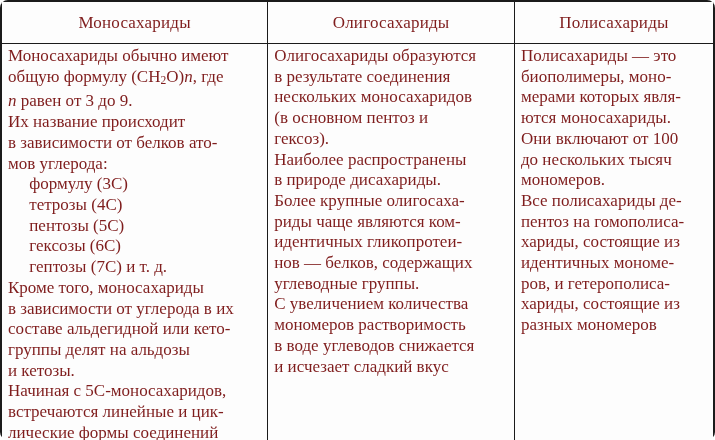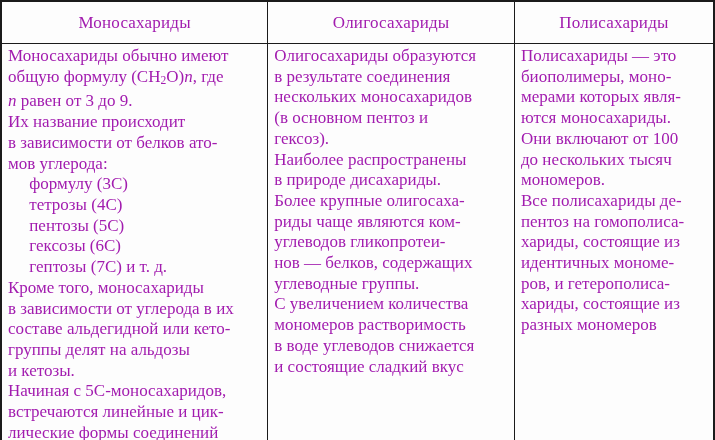--- a/index.html
+++ b/index.html
@@ -6,22 +6,23 @@
     margin: 0;
     padding: 0;
     background: #ffffff;
   }
   .page {
     width: 715px;
     height: 440px;
     box-sizing: border-box;
     background: #fdfdfd;
     font-family: "Liberation Serif", "DejaVu Serif", serif;
-    color: #a21caf;
+    color: #7f1d1d;
     overflow: hidden;
+    border-radius: 8px;
   }
   table.saccharides {
     width: 715px;
     height: 440px;
     box-sizing: border-box;
     border-collapse: collapse;
     table-layout: fixed;
   }
   table.saccharides, table.saccharides th, table.saccharides td {
     border: 1px solid #1b1b1b;
@@ -101,27 +102,27 @@
         <td class="body-cell">
             <div class="line"><span>Олигосахариды образуются</span></div>
             <div class="line"><span>в результате соединения</span></div>
             <div class="line"><span>нескольких моносахаридов</span></div>
             <div class="line"><span>(в основном пентоз и</span></div>
             <div class="line"><span>гексоз).</span></div>
             <div class="line"><span>Наиболее распространены</span></div>
             <div class="line"><span>в природе дисахариды.</span></div>
             <div class="line"><span>Более крупные олигосаха-</span></div>
             <div class="line"><span>риды чаще являются ком-</span></div>
-            <div class="line"><span>углеводов гликопротеи-</span></div>
+            <div class="line"><span>идентичных гликопротеи-</span></div>
             <div class="line"><span>нов — белков, содержащих</span></div>
             <div class="line"><span>углеводные группы.</span></div>
             <div class="line"><span>С увеличением количества</span></div>
             <div class="line"><span>мономеров растворимость</span></div>
             <div class="line"><span>в воде углеводов снижается</span></div>
-            <div class="line"><span>и состоящие сладкий вкус</span></div>
+            <div class="line"><span>и исчезает сладкий вкус</span></div>
           </td>
         <td class="body-cell">
             <div class="line"><span>Полисахариды — это</span></div>
             <div class="line"><span>биополимеры, моно-</span></div>
             <div class="line"><span>мерами которых явля-</span></div>
             <div class="line"><span>ются моносахариды.</span></div>
             <div class="line"><span>Они включают от 100</span></div>
             <div class="line"><span>до нескольких тысяч</span></div>
             <div class="line"><span>мономеров.</span></div>
             <div class="line"><span>Все полисахариды де-</span></div>

